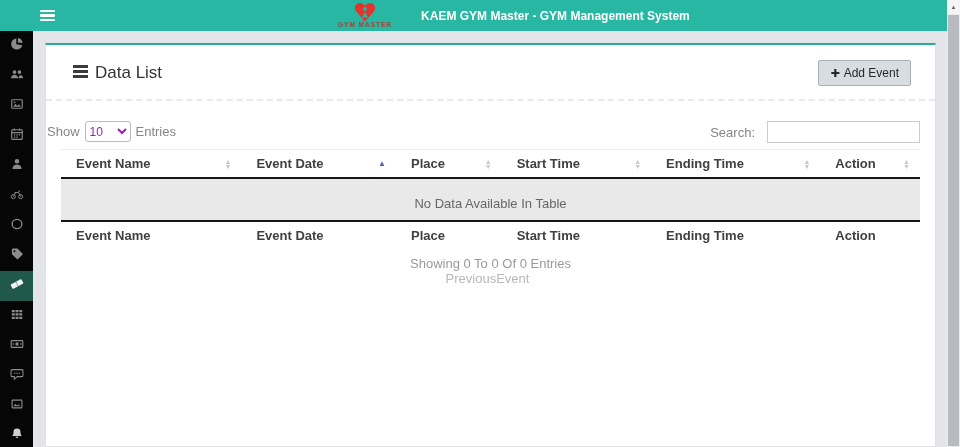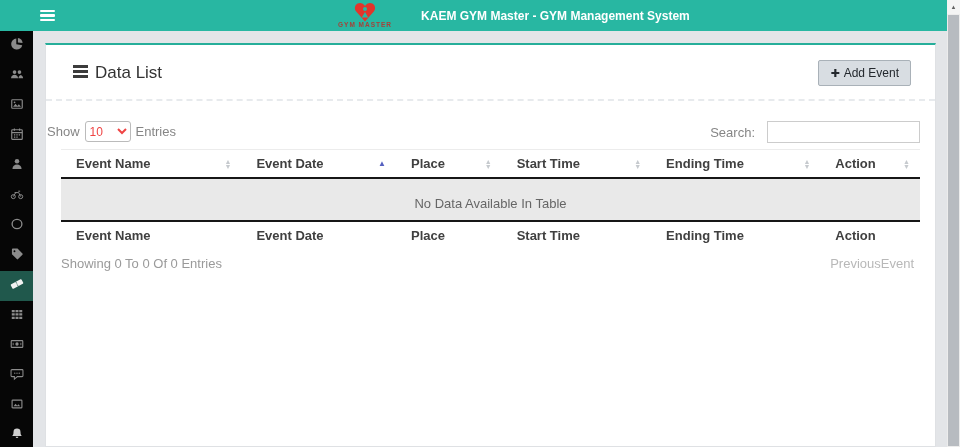--- a/index.html
+++ b/index.html
@@ -37,41 +37,41 @@
   .list-icon i { display:block; width:15px; height:2.6px; background:#3c3c3c; }
   .page-title { font-size:17px; font-weight:normal; color:#333; line-height:26px; }
   .add-btn { margin-left:auto; display:flex; align-items:center; gap:4px; padding:5px 11px;
              background:#d8dde2; border:1px solid #a9b1b8; border-radius:2px; color:#23282d;
              font-size:12px; font-family:inherit; cursor:pointer; }
   .add-btn .plus { font-weight:bold; font-size:11px; }
 
   .controls { display:flex; justify-content:space-between; align-items:flex-start; margin:20px 15px 6px 1px;
               color:#868686; font-size:13px; }
   .dt-length { display:flex; align-items:center; gap:5px; }
-  .dt-length select { width:46px; height:21px; font-size:12px; color:#ef4444; border:1px solid #bbb; border-radius:3px; background:#fff; }
+  .dt-length select { width:46px; height:21px; font-size:12px; color:#a21caf; border:1px solid #bbb; border-radius:3px; background:#fff; }
   .dt-search { display:flex; align-items:center; gap:12px; }
   .dt-search input { width:153px; height:22px; border:1px solid #ccc; background:#fff; padding:0 5px; font-size:12px; }
 
   table.dt { width:calc(100% - 30px); margin:0 15px; border-collapse:collapse; table-layout:fixed; border-top:1px solid #ececec; }
   table.dt th { position:relative; text-align:left; font-size:13px; font-weight:bold; color:#404040;
                 padding:6px 24px 6px 15px; white-space:nowrap; overflow:hidden; }
   thead th { border-bottom:2px solid #161616; cursor:pointer; }
   tfoot th { border-top:2px solid #161616; cursor:default; }
   table.dt th:nth-child(1){width:21%;} table.dt th:nth-child(2){width:18%;}
   table.dt th:nth-child(3){width:12.3%;} table.dt th:nth-child(4){width:17.4%;}
   table.dt th:nth-child(5){width:19.7%;} table.dt th:nth-child(6){width:11.6%;}
   .sort { position:absolute; right:10px; top:50%; transform:translateY(-50%);
           display:flex; flex-direction:column; font-size:7px; line-height:5px; color:#c6cace; }
   .sort.both::before{content:"▲";} .sort.both::after{content:"▼";}
   .sort.asc{ color:#5560c0; font-size:8px; line-height:8px; }
   .sort.asc::before{content:"▲";}
   tr.empty td { background:#e9e9e9; text-align:center; font-size:13px; color:#666;
                 padding:17px 0 9px; border-bottom:1px solid #d7d7d7; }
 
-  .table-info { display:flex; justify-content:space-between; align-items:center; margin:7px 15px 0; }
+  .table-info { display:flex; justify-content:space-between; align-items:center; margin:7px 15px 0;flex-direction:column; }
   .entries-info { font-size:13px; color:#9a9a9a; }
   .pager { display:flex; padding-right:6px; }
   .pager a { font-size:13px; color:#b8b8b8; text-decoration:none; cursor:default; }
 
   
   .scrollbar { position:absolute; top:0; right:0; width:13px; height:447px; background:#ececec; z-index:40; }
   .sb-up { height:14px; background:#f4f4f4; color:#606060; font-size:6px; text-align:center; line-height:14px; }
   .sb-thumb { position:absolute; top:15px; bottom:1px; left:1px; right:1px; background:#b7bbc0; }
 </style>
 </head>

